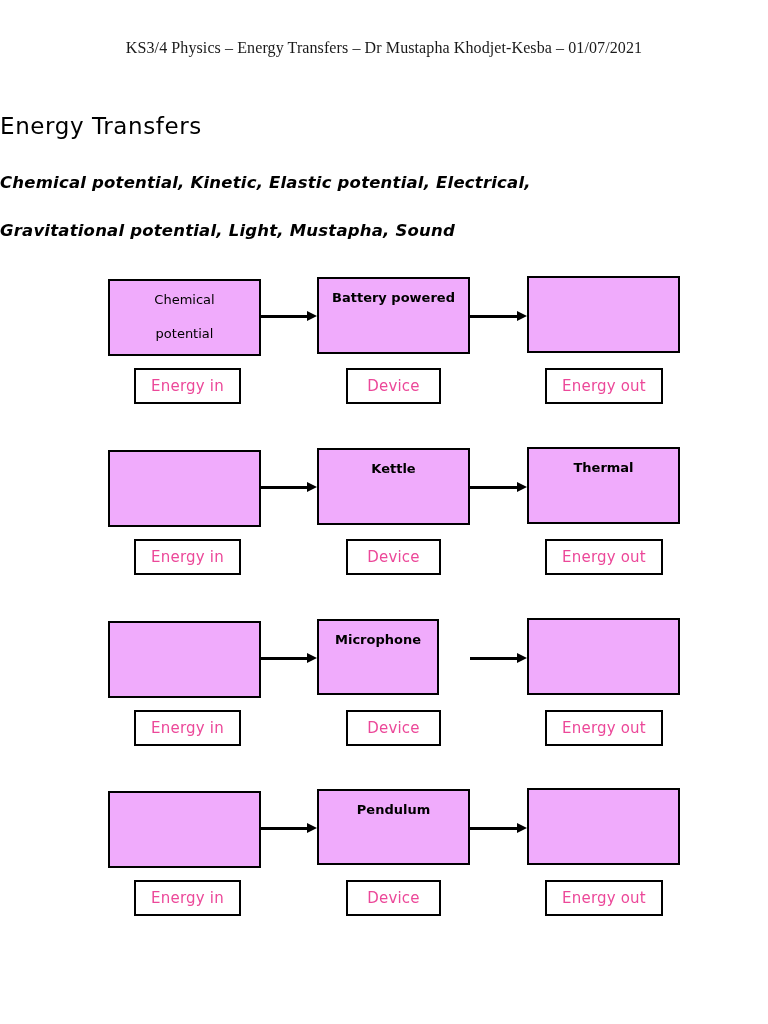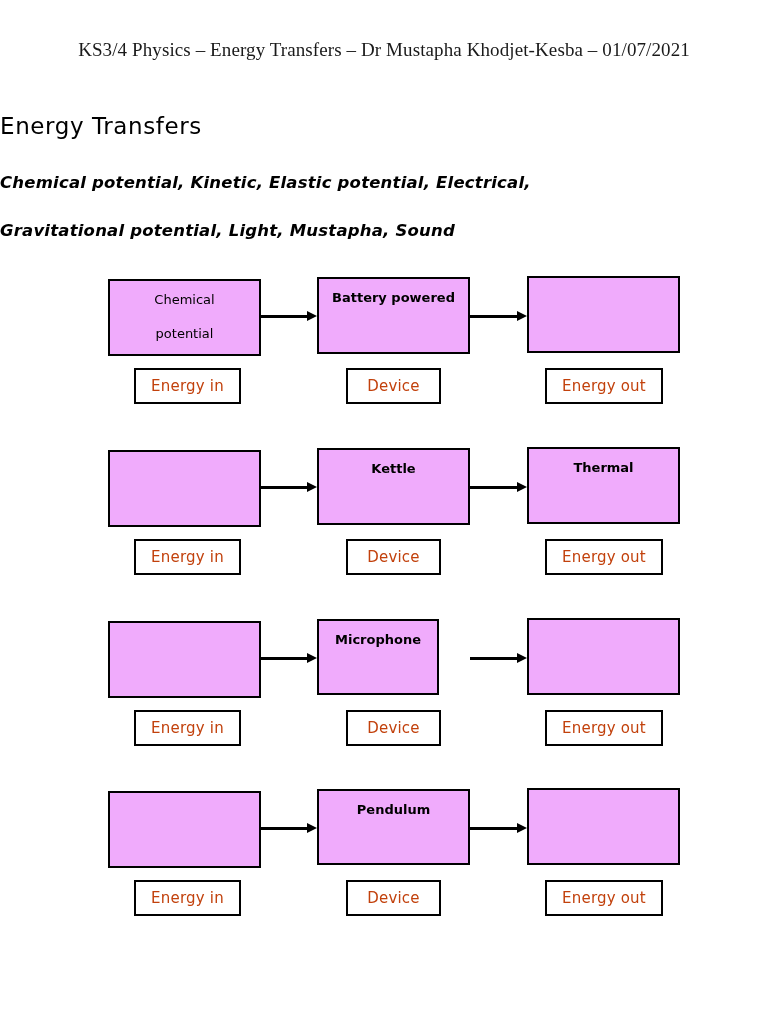--- a/index.html
+++ b/index.html
@@ -25,21 +25,21 @@
   }
 
   
   .doc-header {
     position: absolute;
     left: 0;
     top: 39px;
     width: 768px;
     text-align: center;
     font-family: "Liberation Serif", "DejaVu Serif", serif;
-    font-size: 19px;
+    font-size: 16px;
     letter-spacing: 0.1px;
     color: #1a1a1a;
     white-space: nowrap;
   }
 
   
   .doc-title {
     position: absolute;
     left: 0;
     top: 113px;
@@ -99,21 +99,21 @@
     border: 2.2px solid #000000;
     background: #ffffff;
     height: 36px;
     display: flex;
     align-items: center;
     justify-content: center;
   }
   .label-box .label-text {
     font-family: "DejaVu Sans", sans-serif;
     font-size: 15px;
-    color: #c2410c;
+    color: #ec4899;
     letter-spacing: 0.2px;
   }
 
   
   .arrow {
     position: absolute;
     height: 12px;
   }
   .arrow .shaft {
     position: absolute;

